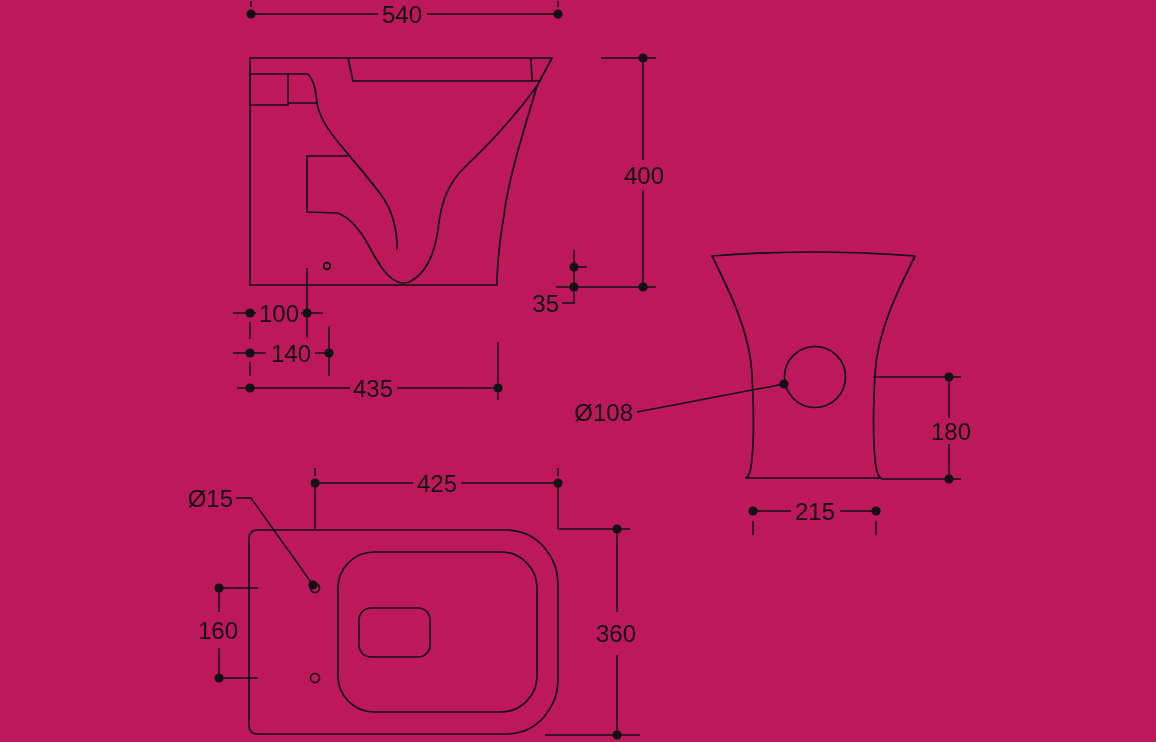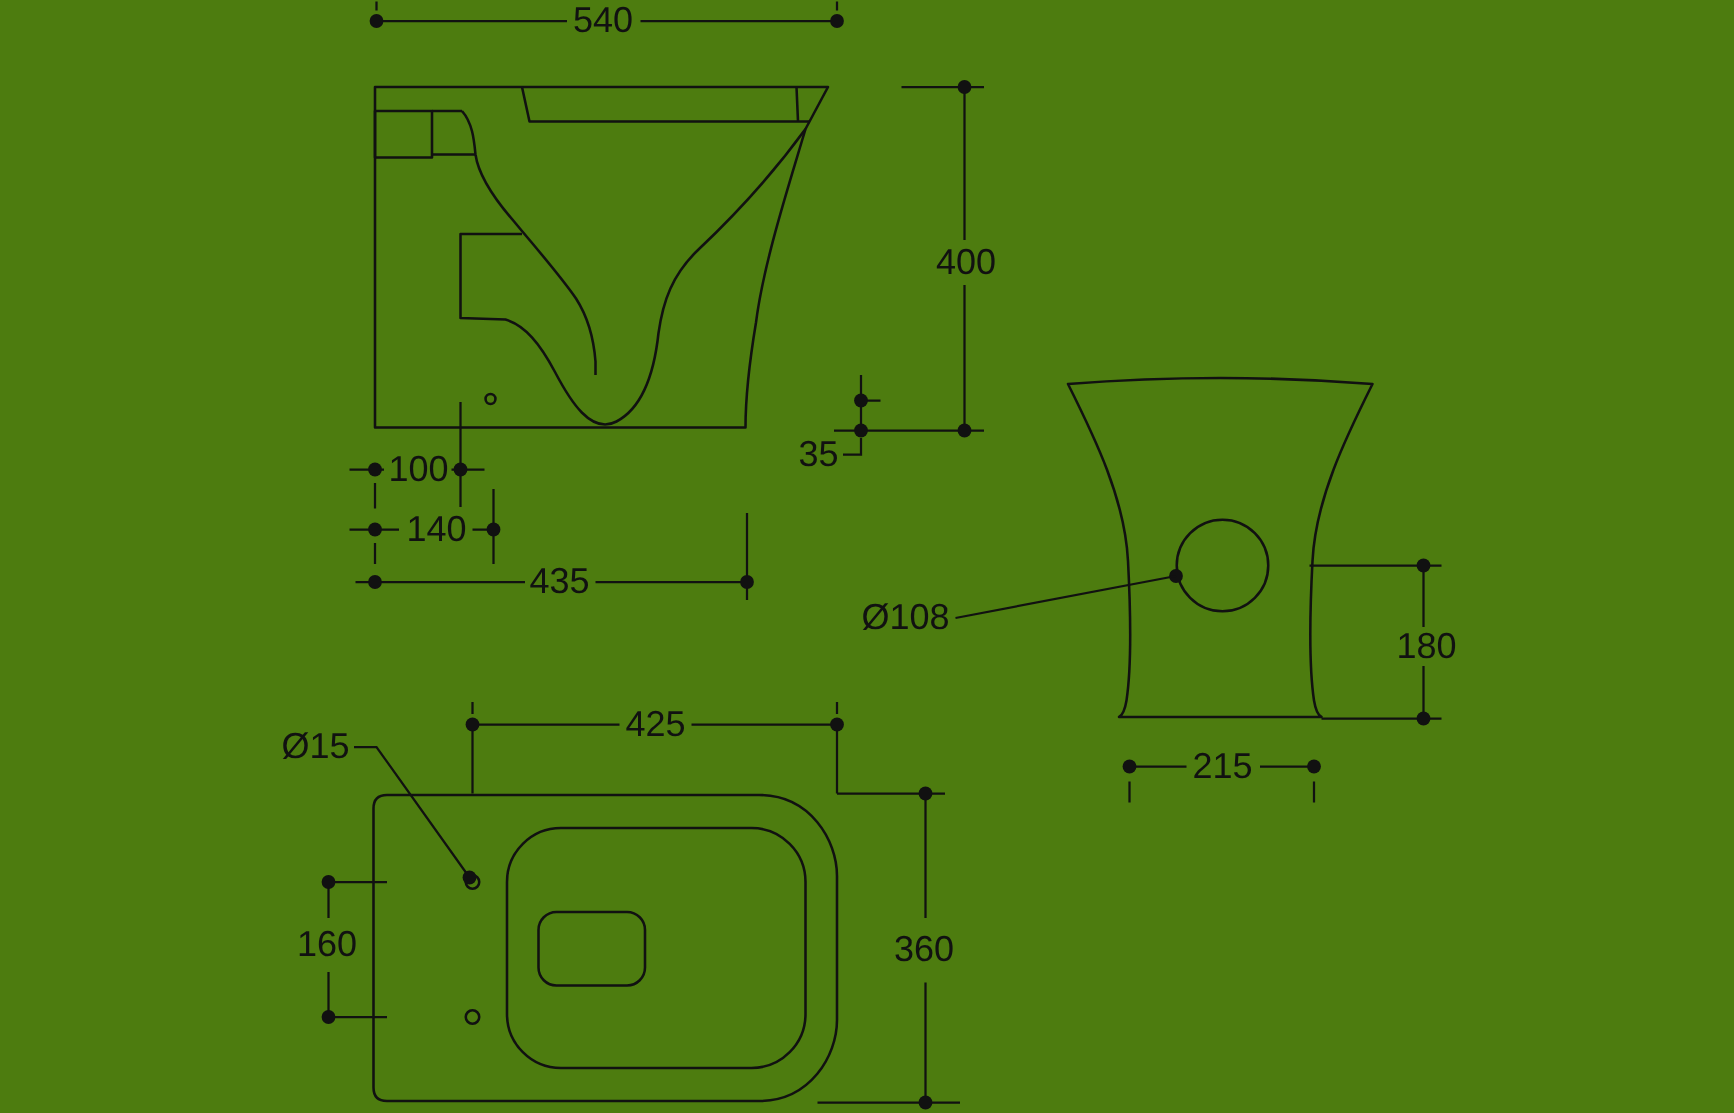--- a/index.html
+++ b/index.html
@@ -1,16 +1,16 @@
 <!DOCTYPE html>
 <html><head>
 <meta charset="utf-8">
 <style>
   html,body{margin:0;padding:0;background:#ffffff;}
-  .canvas{position:relative;width:1156px;height:742px;background:#4d7c0f;overflow:hidden;}
+  .canvas{position:relative;width:1156px;height:742px;background:#be185d;overflow:hidden;}
   svg{display:block;}
   .ln{stroke:#111111;stroke-width:1.7;fill:none;stroke-linecap:butt;stroke-linejoin:round;}
   .dim{stroke:#111111;stroke-width:1.5;fill:none;stroke-linecap:butt;}
   .dot{fill:#111111;stroke:none;}
   text{fill:#111111;stroke:none;font-family:"Liberation Sans","DejaVu Sans",sans-serif;font-size:24px;}
   .tc{text-anchor:middle;dominant-baseline:central;}
   .te{text-anchor:end;dominant-baseline:central;}
 </style>
 </head>
 <body>

